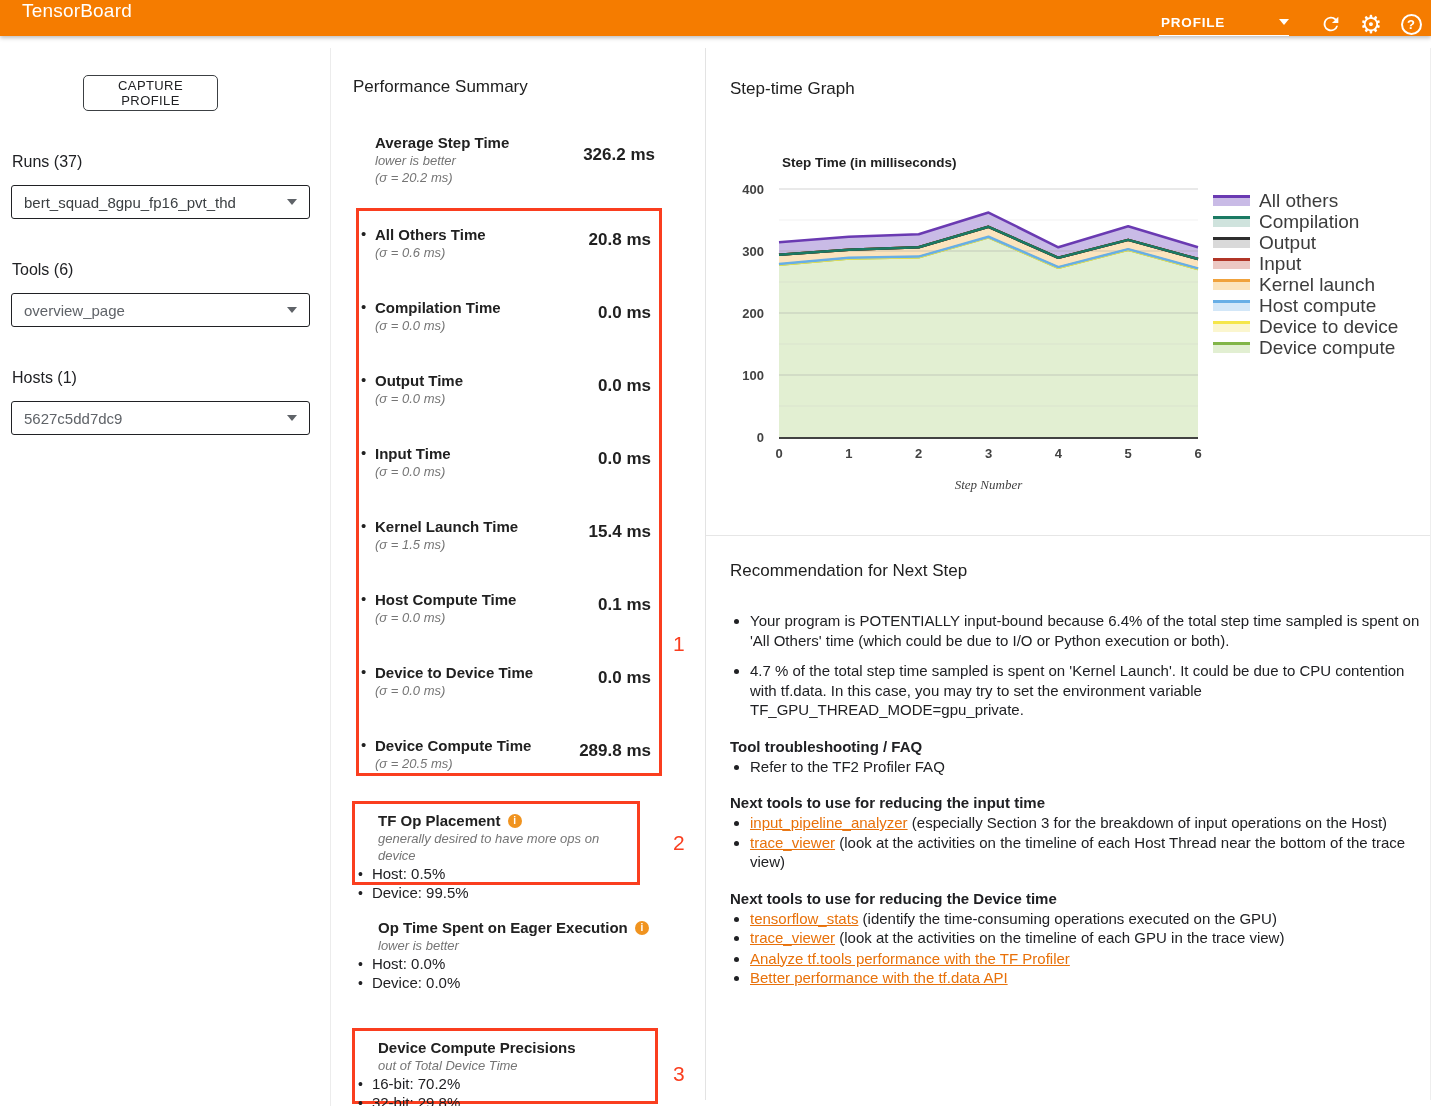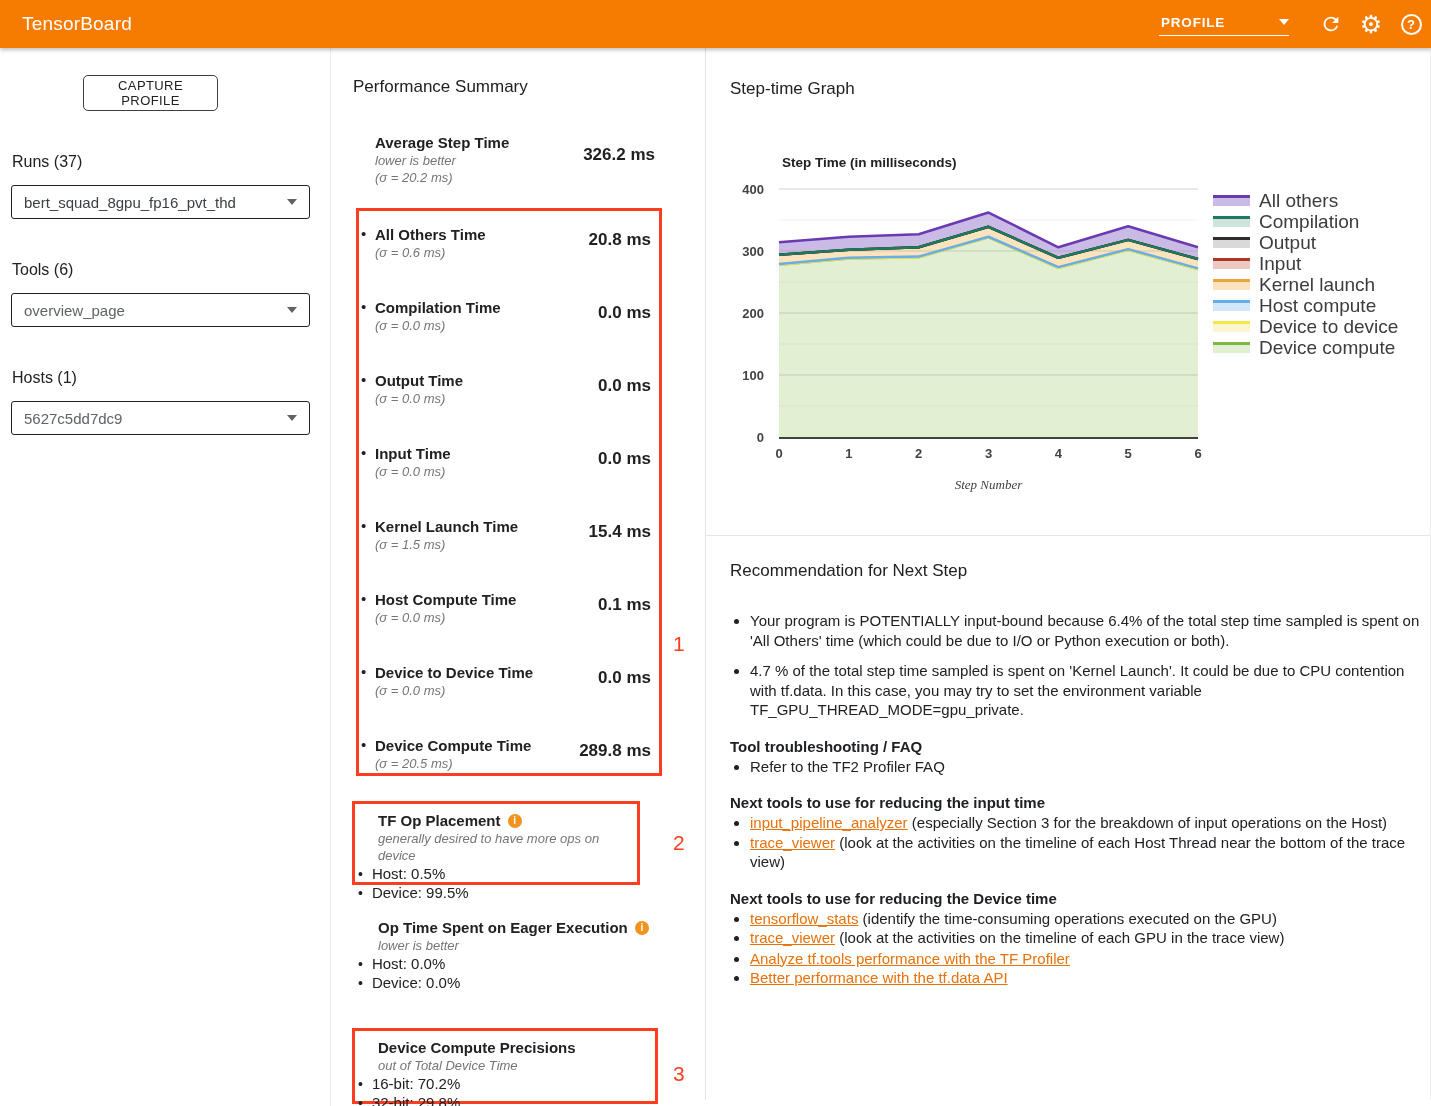--- a/index.html
+++ b/index.html
@@ -6,22 +6,22 @@
     --header-bg:#f57c00; --accent:#fa3e1f; --link:#e8710a; --info:#f0931f;
     --text:#202124; --muted:#757575; --border:#e0e0e0;
   }
   *{box-sizing:border-box;}
   html,body{margin:0;padding:0;}
   body{
     width:1431px;height:1106px;position:relative;overflow:hidden;background:#fff;
     font-family:"Liberation Sans",sans-serif;color:var(--text);
   }
   
-  .header{position:absolute;left:0;top:0;width:1431px;height:48px;background:var(--header-bg);
-    display:flex;align-items:center;box-shadow:0 2px 4px rgba(0,0,0,.25);z-index:20;}
+  .header{position:absolute;left:0;top:0;width:1431px;height:36px;background:var(--header-bg);
+    display:flex;align-items:flex-start;box-shadow:0 2px 4px rgba(0,0,0,.25);z-index:20;}
   .app-title{color:#fff;font-size:19px;font-weight:500;letter-spacing:.2px;margin-left:22px;}
   .header-right{position:absolute;right:0;top:0;height:48px;display:flex;align-items:center;}
   .profile-select{width:130px;margin-right:22px;border-bottom:1.5px solid #fff;padding:2px 0 5px 2px;
     display:flex;align-items:center;justify-content:space-between;cursor:pointer;}
   .profile-select .lbl{color:#fff;font-size:13.5px;font-weight:700;letter-spacing:.8px;}
   .caret-w{width:0;height:0;border-left:5px solid transparent;border-right:5px solid transparent;border-top:6px solid #fff;}
   .hdr-icon{width:40px;height:40px;display:flex;align-items:center;justify-content:center;color:#fff;cursor:pointer;}
   .gear-glyph{font-size:25px;line-height:1;}
   .help-circle{width:21px;height:21px;border:2px solid #fff;border-radius:50%;display:flex;align-items:center;justify-content:center;
     font-size:13px;font-weight:700;}

